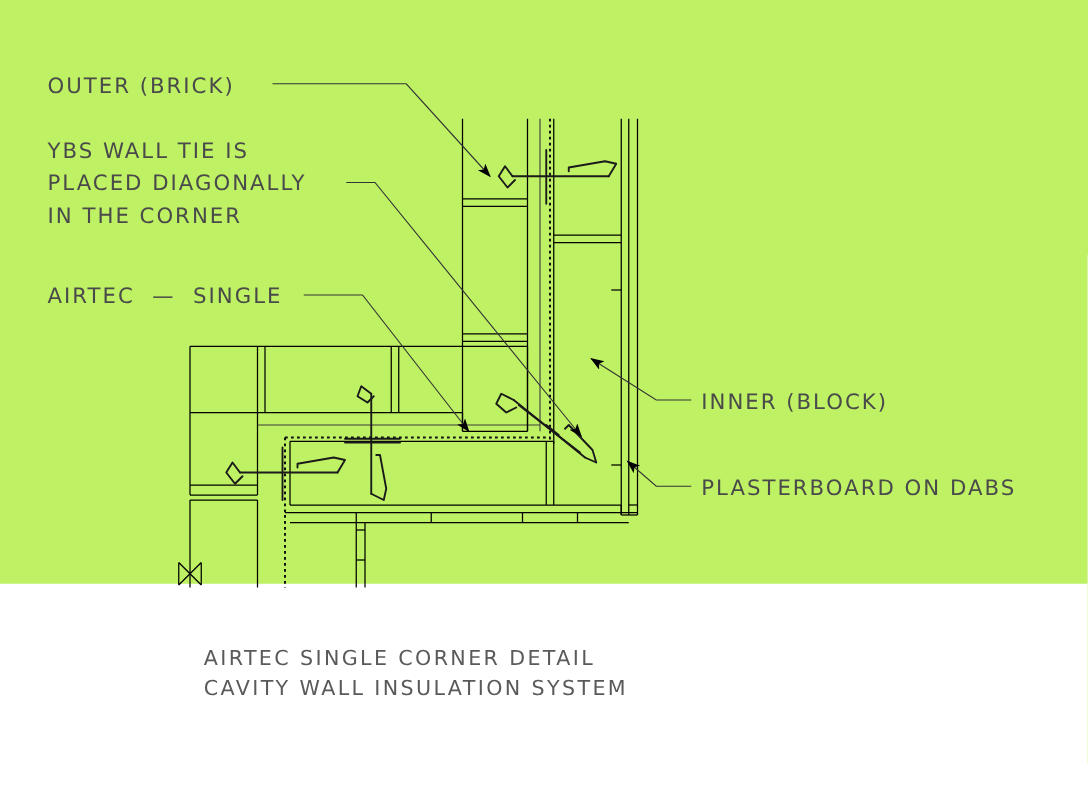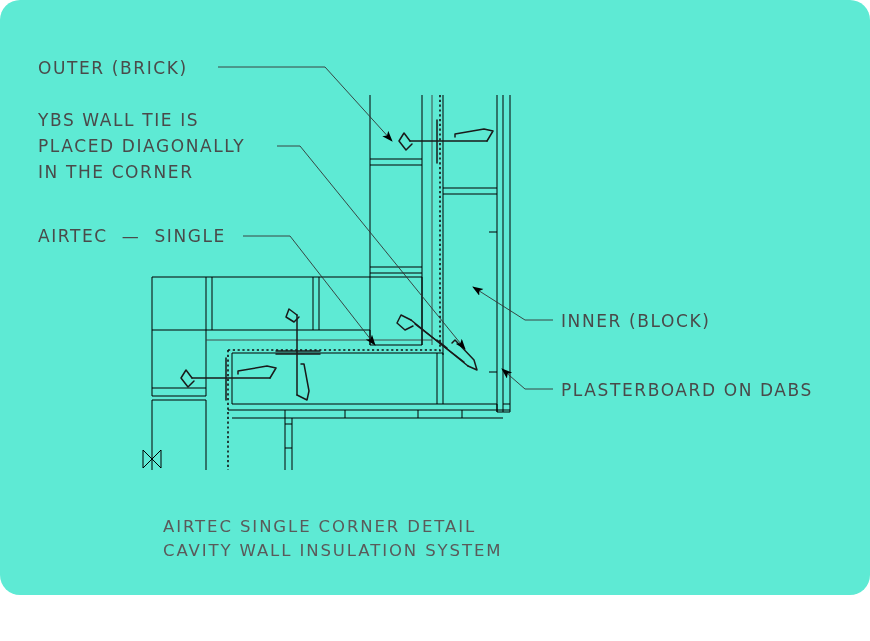--- a/index.html
+++ b/index.html
@@ -11,23 +11,22 @@
     width: 870px;
     height: 641px;
     position: relative;
     overflow: hidden;
     font-family: "DejaVu Sans", sans-serif;
   }
   #sheet {
     position: absolute;
     left: 0; top: 0;
     width: 870px;
-    height: 595px;
-    background: #5eead4;
-    border-radius: 20px;
+    height: 467px;
+    background: #bef264;
   }
   svg#drawing {
     position: absolute;
     left: 0; top: 0;
     width: 870px;
     height: 641px;
     display: block;
   }
   .cad-text {
     font-family: "DejaVu Sans", sans-serif;

